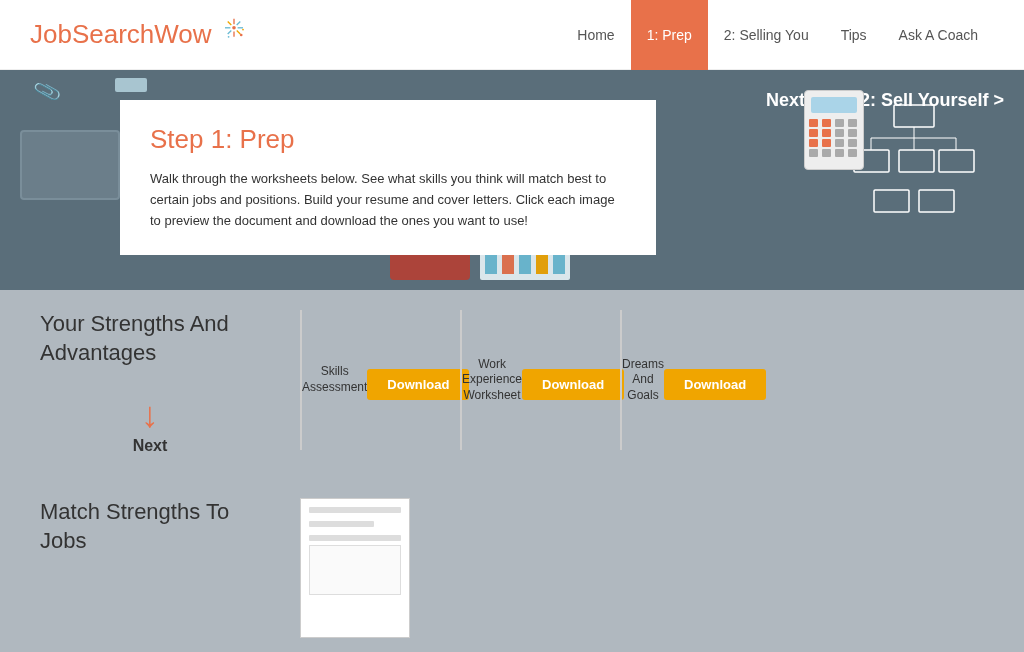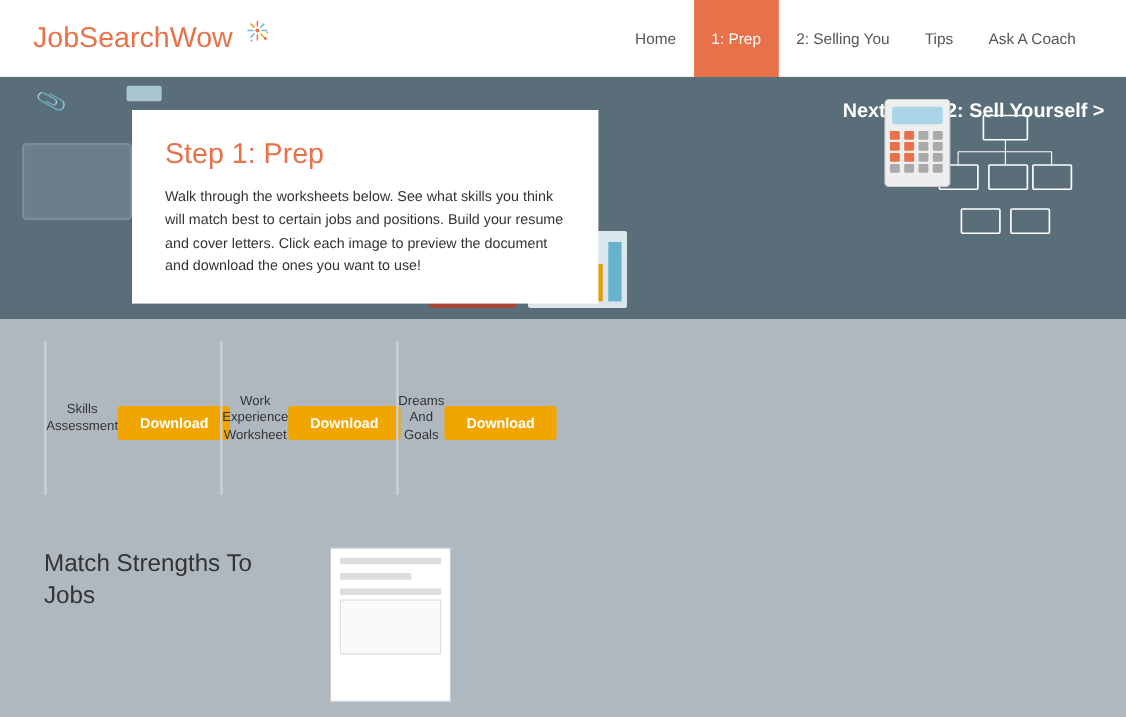--- a/index.html
+++ b/index.html
@@ -55,21 +55,21 @@
       position: relative;
       height: 220px;
       overflow: hidden;
       display: flex;
       align-items: flex-start;
     }
     #hero-content {
       background: #fff;
       margin: 30px 16px 0 120px;
       padding: 24px 30px 24px 30px;
-      width: 424px;
+      width: 536px;
       z-index: 2;
       position: relative;
     }
     #hero-title {
       color: #e8714a;
       font-size: 26px;
       font-weight: 400;
       margin-bottom: 14px;
     }
     #hero-description {
@@ -396,20 +396,27 @@
   </div>
 
   <div id="next-step-banner">
     <span id="next-step-text">Next: Step 2:  Sell Yourself  &gt;</span>
   </div>
 </div>
 
 <div id="main">
 
   <div id="section-strengths">
+    <div id="section-left">
+      <h2 id="section-title">Your Strengths And Advantages</h2>
+      <div id="next-arrow-area">
+        <span id="down-arrow">↓</span>
+        <span id="next-label">Next</span>
+      </div>
+    </div>
 
     <div id="worksheets-grid">
 
       <div class="worksheet-card">
         <div class="worksheet-thumb">
           <div class="thumb-line"></div>
           <div class="thumb-line short"></div>
           <div class="thumb-line"></div>
           <div class="thumb-line short"></div>
           <div style="margin:4px 8px; display:flex; gap:4px;">

